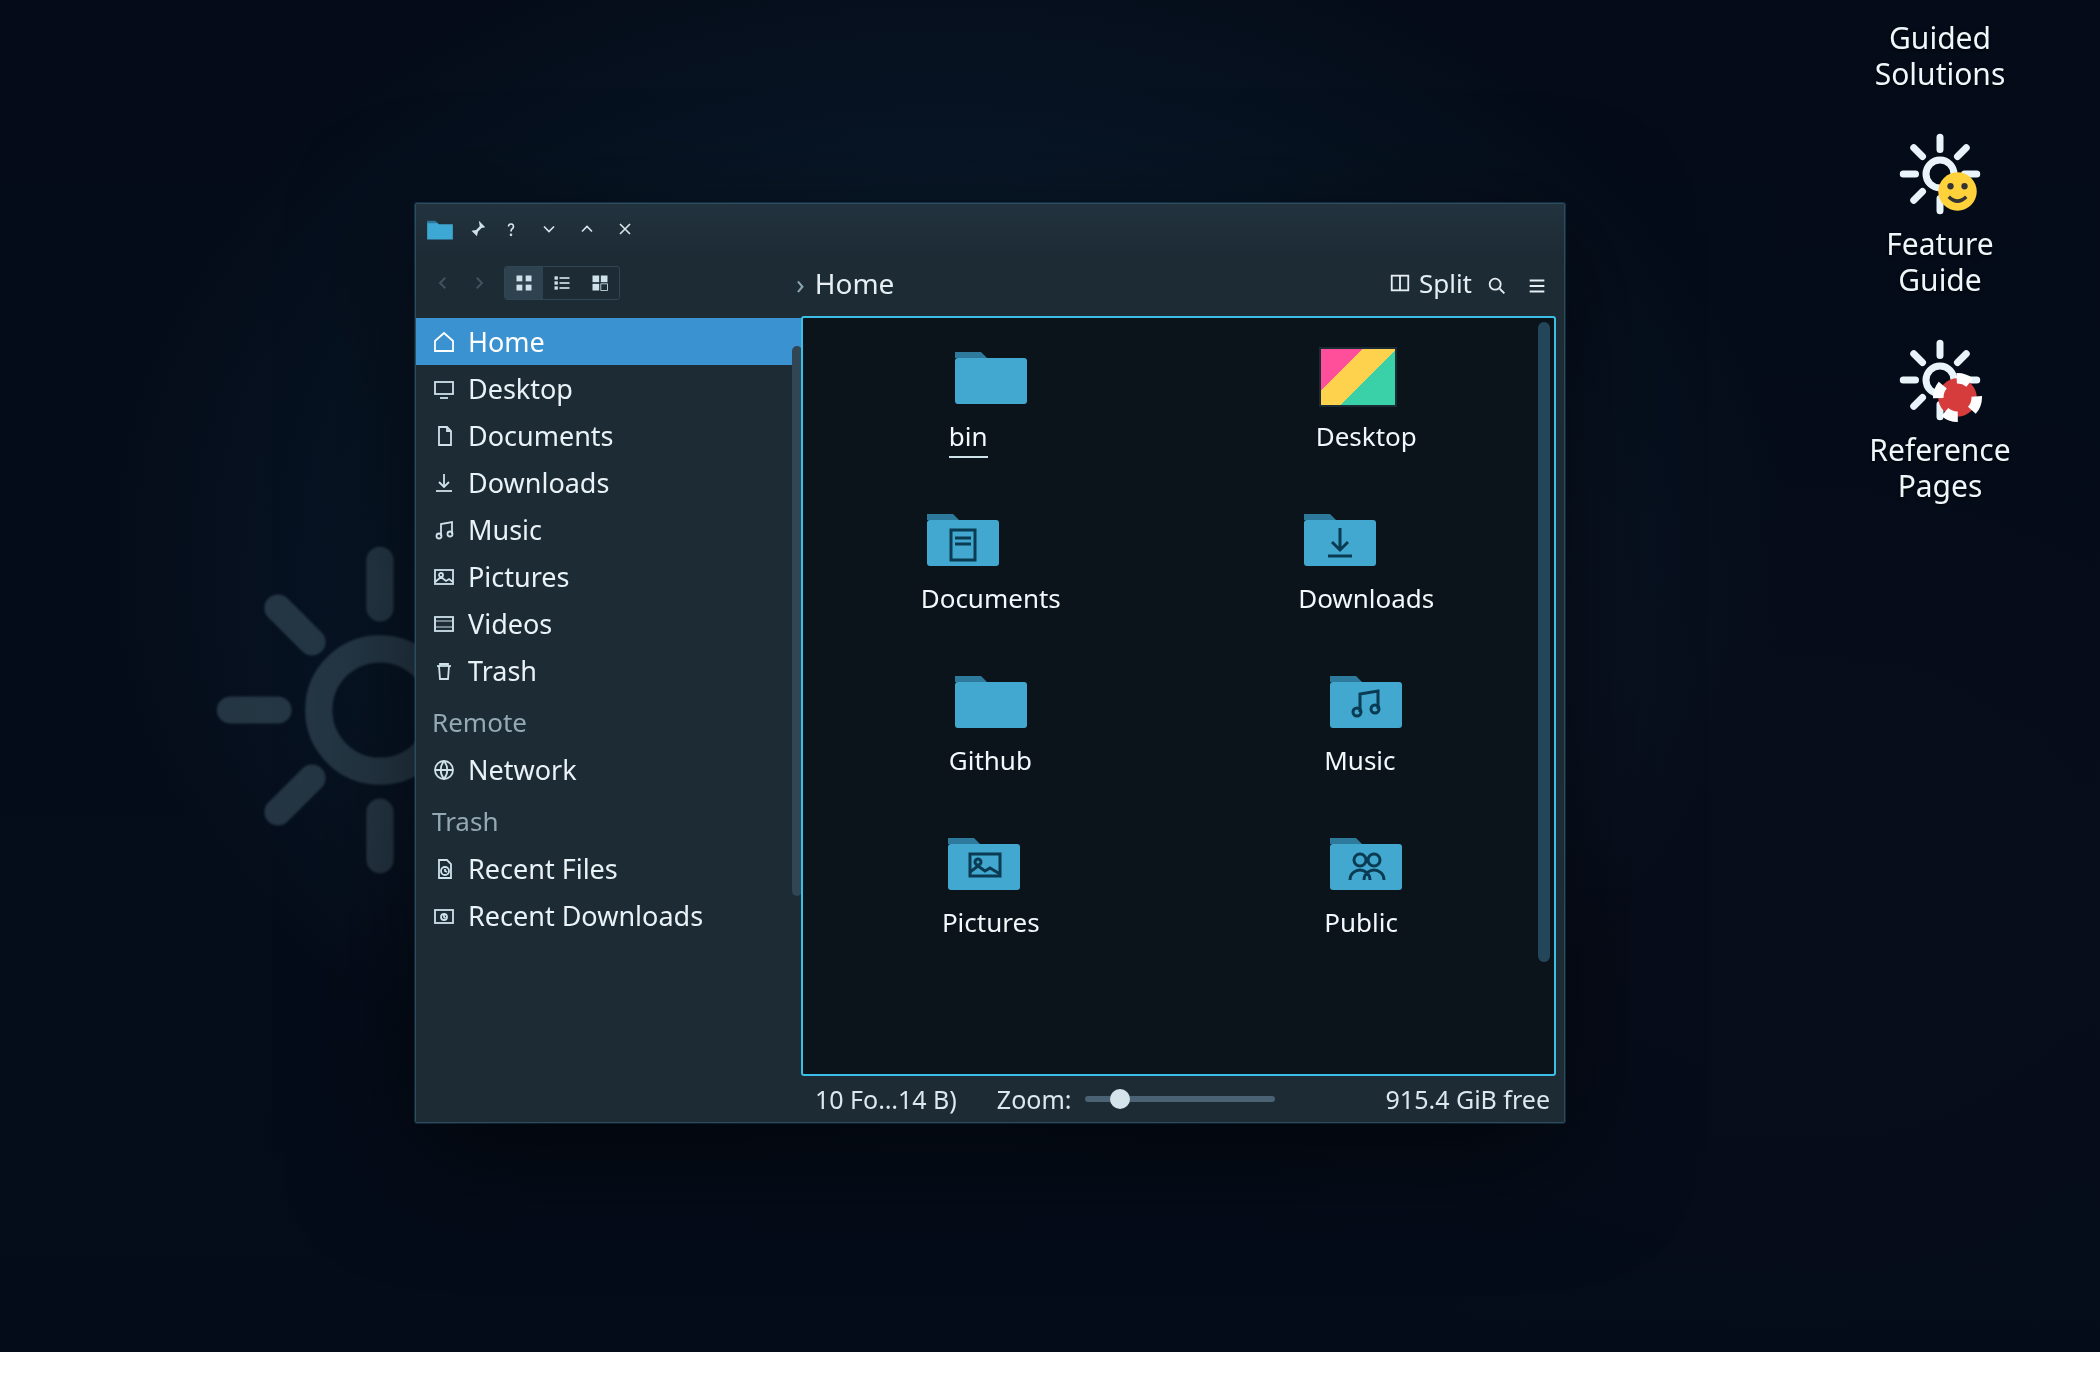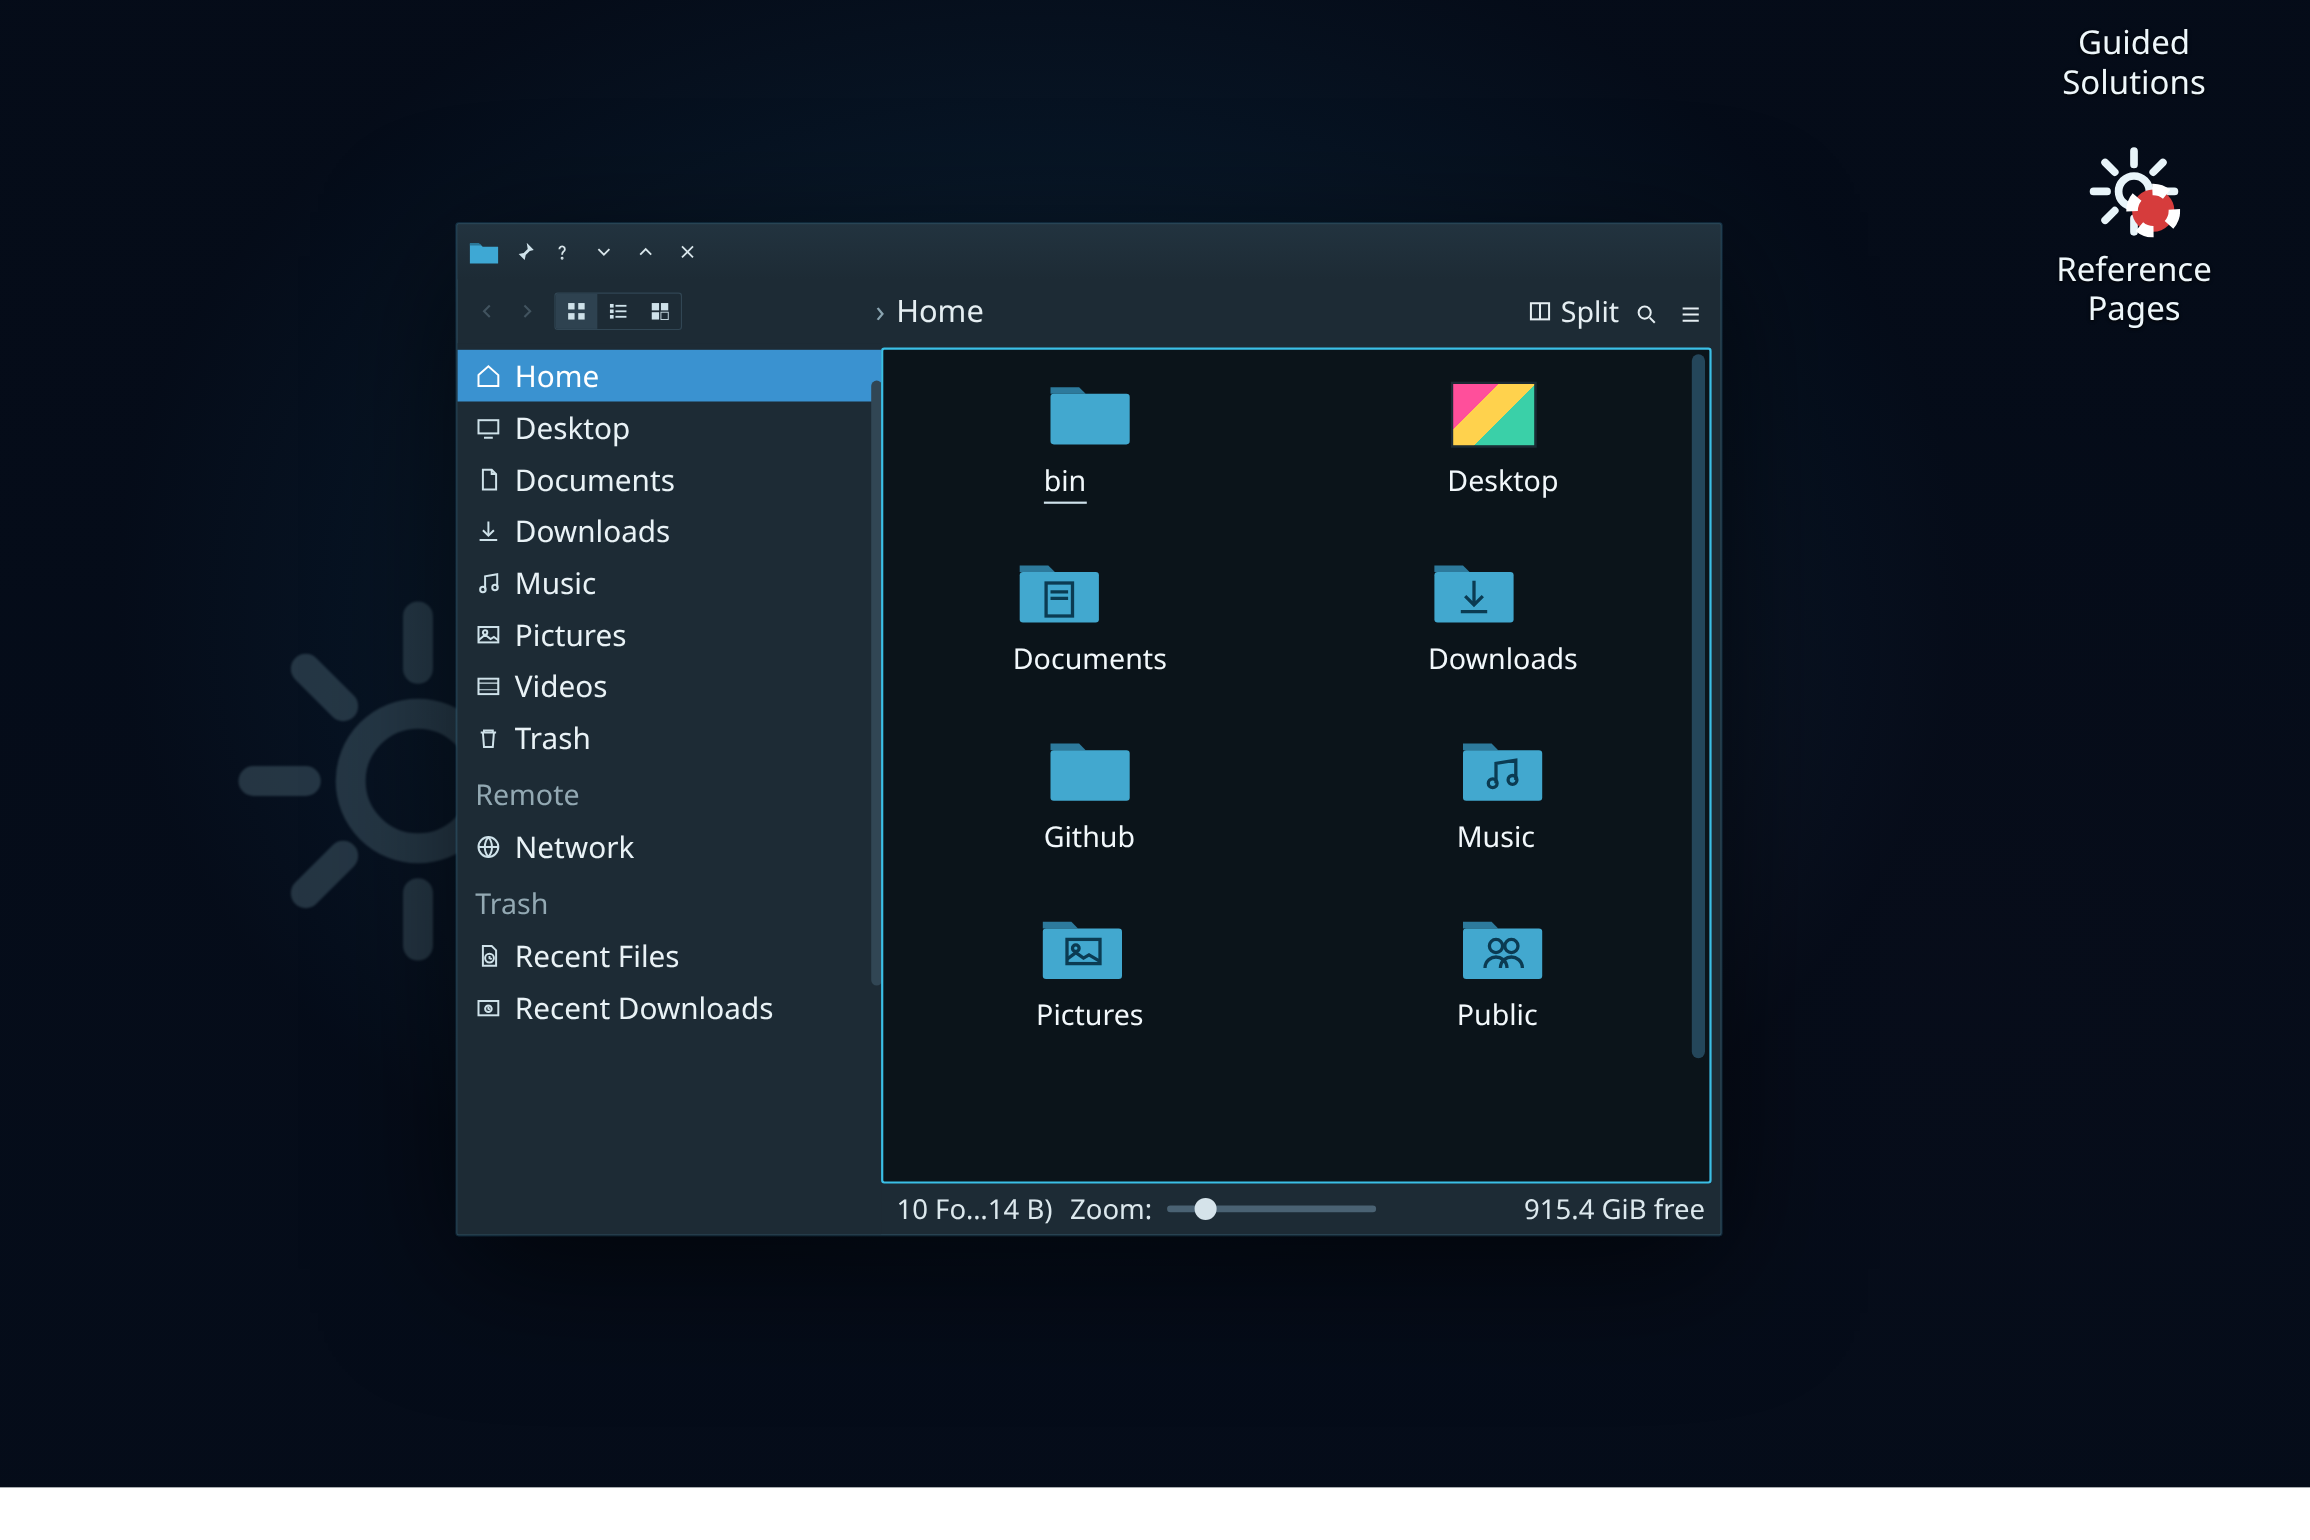--- a/index.html
+++ b/index.html
@@ -125,21 +125,21 @@
   .folder-svg{width:84px;height:72px;}
   .folder-body{fill:#42a8cf;}
   .folder-tab{fill:#2d7a9c;}
   .folder-glyph{stroke:#0b3b52;fill:none;stroke-width:3;}
 
   .desktop-thumb{width:78px;height:60px;background:linear-gradient(135deg,#ff4f9b 0%,#ff4f9b 32%,#ffd24d 32%,#ffd24d 58%,#3ad0a8 58%,#3ad0a8 100%);border:2px solid #1b2b35;margin-top:6px;}
 
   .fv-scroll{position:absolute;right:4px;top:4px;width:12px;height:640px;background:#24465a;border-radius:6px;}
 
   
-  .status{height:46px;display:flex;align-items:center;gap:16px;padding:0 14px;font-size:25px;color:#dce8ed;}
+  .status{height:46px;display:flex;align-items:center;gap:40px;padding:0 14px;font-size:25px;color:#dce8ed;}
   .status .seg{white-space:nowrap;}
   .zoom{display:flex;align-items:center;gap:14px;}
   .zoom .track{width:190px;height:6px;background:#4a6273;border-radius:3px;position:relative;}
   .zoom .thumb{position:absolute;left:26px;top:-7px;width:20px;height:20px;border-radius:50%;background:#d5e3ea;}
   .status .free{margin-left:auto;}
 
 </style>
 </head>
 <body>
 
@@ -158,20 +158,34 @@
   <div class="desktop-icons" id="desktop-icons">
       <div class="dicon">
         <svg viewBox="0 0 48 48" style="visibility: hidden; height: 0px;">
     <g fill="none" stroke="#e8f4f9" stroke-width="4" stroke-linecap="round">
       <circle cx="24" cy="24" r="8"></circle>
       <path d="M24 3v7M24 38v7M3 24h7M38 24h7M9 9l5 5M34 34l5 5M39 9l-5 5M14 34l-5 5"></path>
     </g>
         </svg>
         <div class="lbl" style="white-space: pre-line;">Guided
 Solutions</div>
+      </div>
+      <div class="dicon">
+        <svg viewBox="0 0 48 48">
+    <g fill="none" stroke="#e8f4f9" stroke-width="4" stroke-linecap="round">
+      <circle cx="24" cy="24" r="8"></circle>
+      <path d="M24 3v7M24 38v7M3 24h7M38 24h7M9 9l5 5M34 34l5 5M39 9l-5 5M14 34l-5 5"></path>
+    </g>
+          <circle cx="34" cy="34" r="11" fill="#ffd23b"></circle>
+          <circle cx="30" cy="31" r="1.8" fill="#333"></circle>
+          <circle cx="38" cy="31" r="1.8" fill="#333"></circle>
+          <path d="M29 37q5 5 10 0" stroke="#333" stroke-width="2" fill="none"></path>
+        </svg>
+        <div class="lbl" style="white-space: pre-line;">Feature
+Guide</div>
       </div>
       <div class="dicon">
         <svg viewBox="0 0 48 48">
     <g fill="none" stroke="#e8f4f9" stroke-width="4" stroke-linecap="round">
       <circle cx="24" cy="24" r="8"></circle>
       <path d="M24 3v7M24 38v7M3 24h7M38 24h7M9 9l5 5M34 34l5 5M39 9l-5 5M14 34l-5 5"></path>
     </g>
           <circle cx="34" cy="34" r="11" fill="#d63c3c"></circle>
           <circle cx="34" cy="34" r="11" fill="none" stroke="#fff" stroke-width="6" stroke-dasharray="8 9"></circle>
         </svg>

